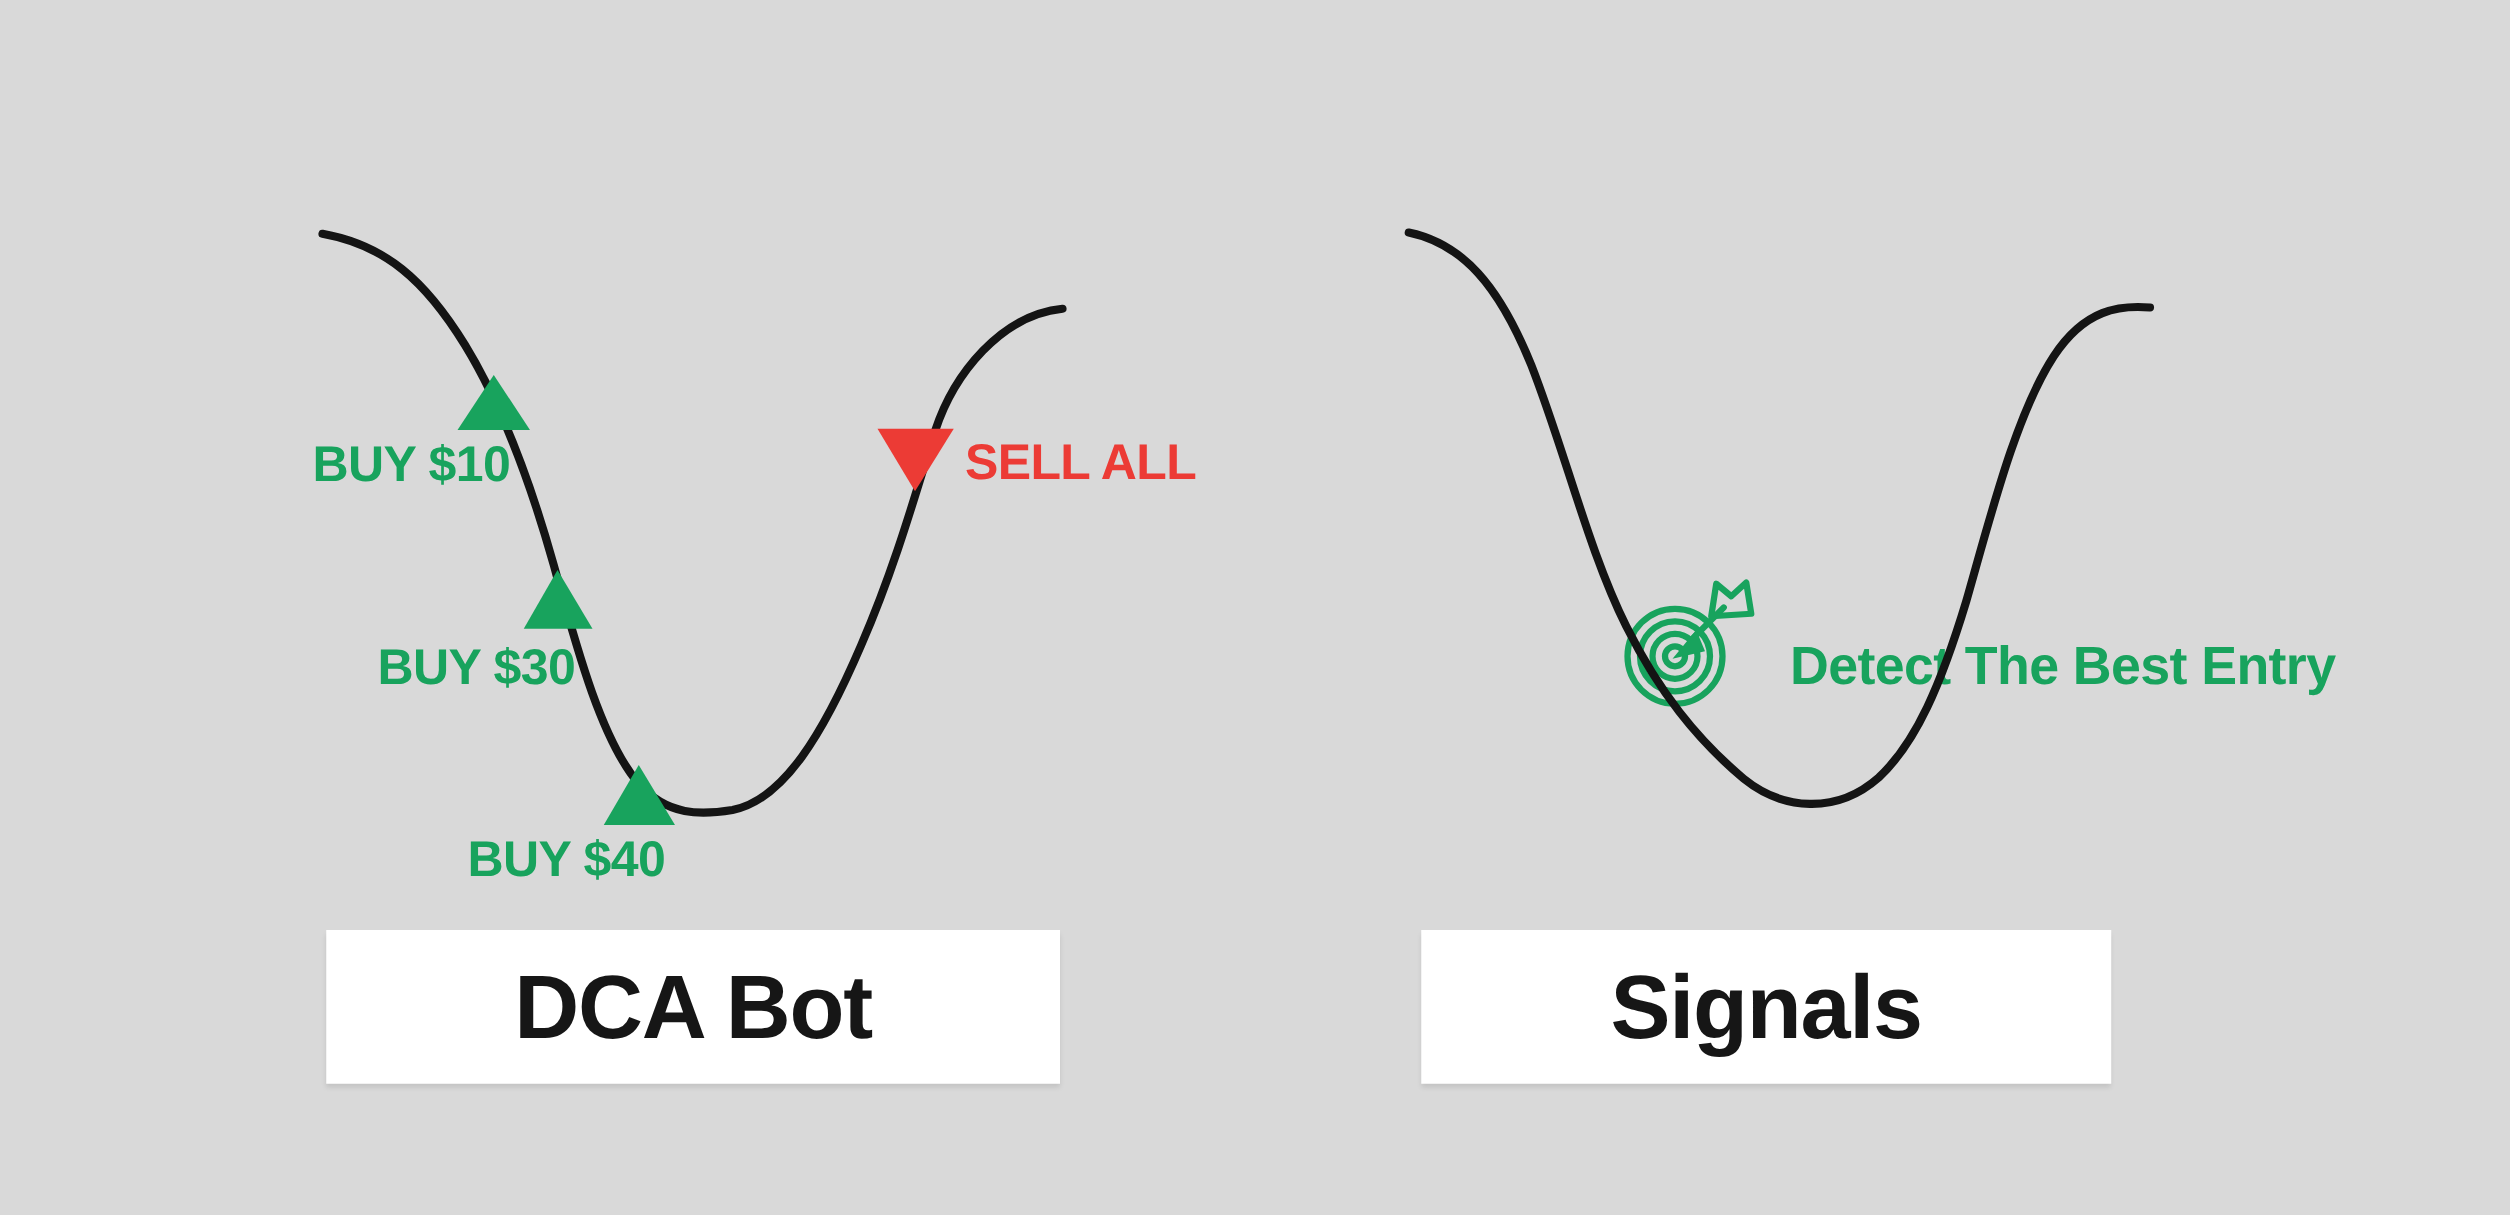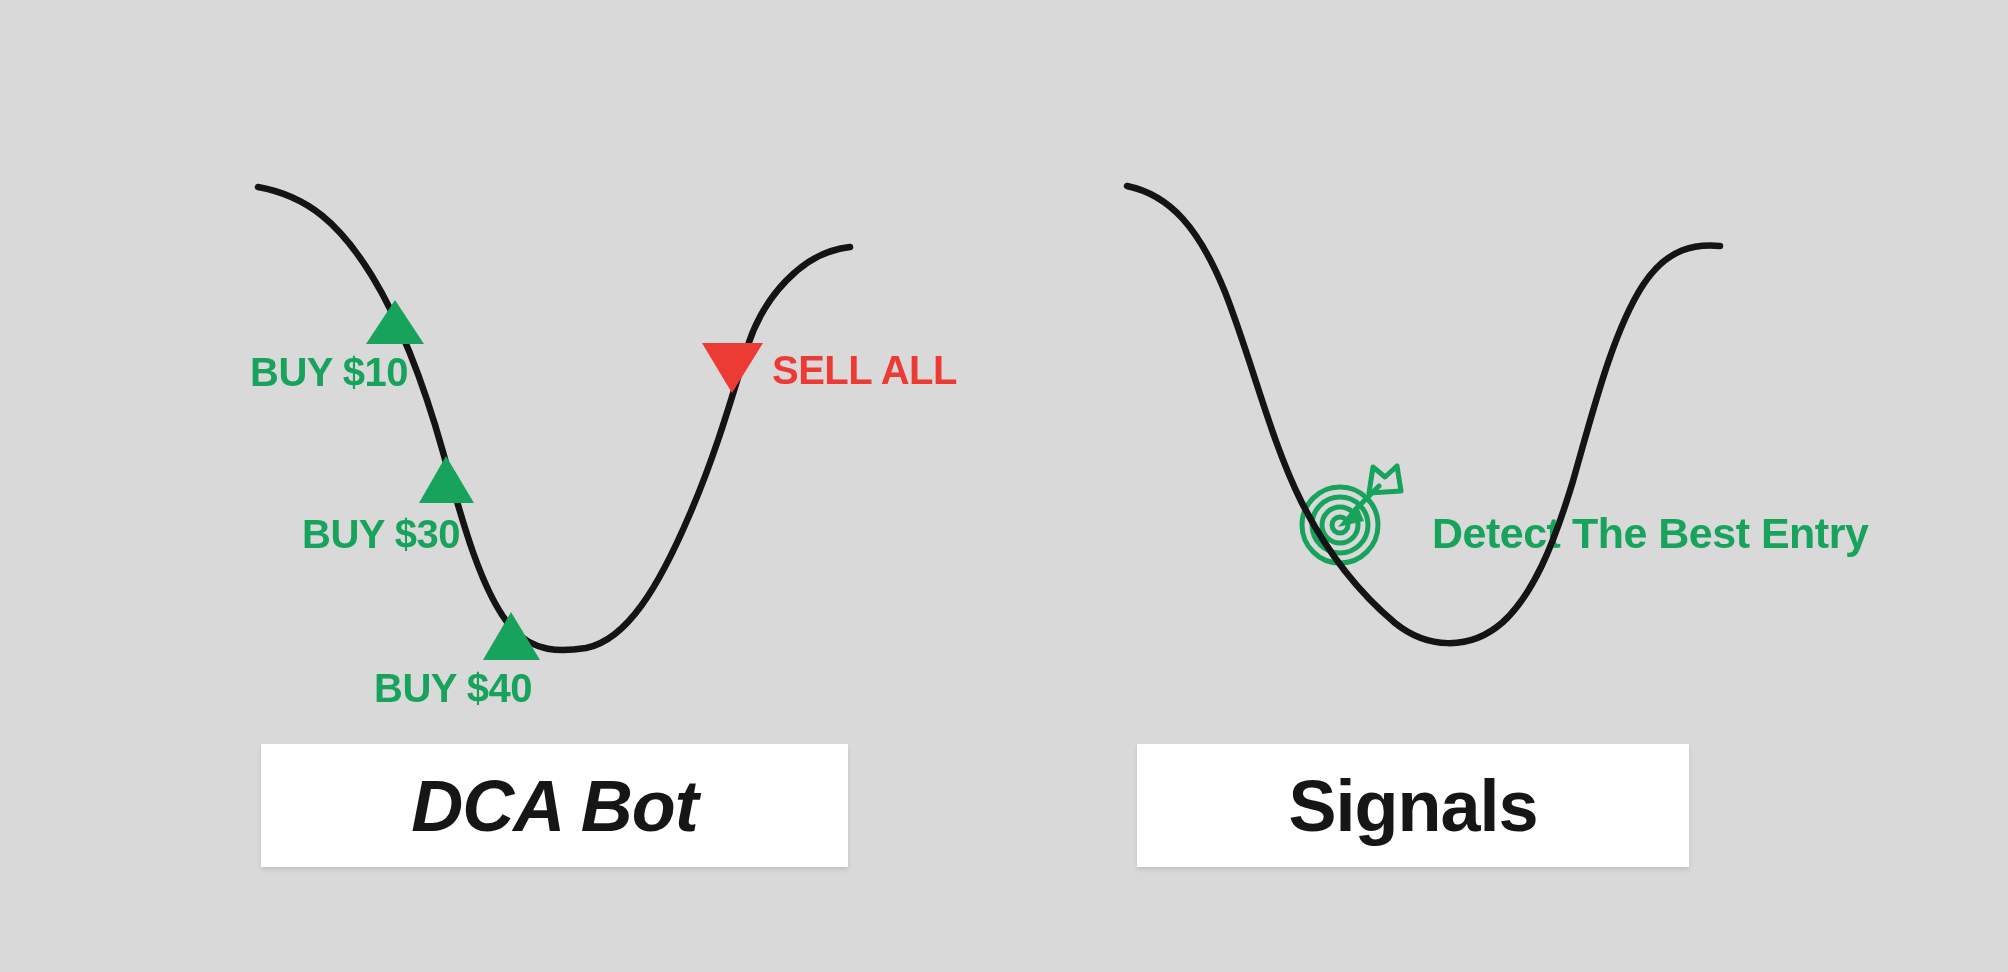--- a/index.html
+++ b/index.html
@@ -36,21 +36,21 @@
   .lbl-sell {left:772px;top:350px;}
   .label-box{
     position:absolute;top:744px;height:123px;z-index:2;
     background:var(--box-bg);
     display:flex;align-items:center;justify-content:center;
     box-shadow:0 3px 4px rgba(0,0,0,0.10);
   }
   .label-box .box-text{
     color:var(--box-text);font-weight:bold;font-size:72px;letter-spacing:-1px;
   }
-  .box-dca{left:261px;width:587px;font-style:italic;}
+  .box-dca{left:261px;width:587px;}
   .box-signals{left:1137px;width:552px;}
   
   .curve{fill:none;stroke:var(--curve);stroke-width:6.5;stroke-linecap:round;}
   .tri-buy{fill:var(--green);}
   .tri-sell{fill:var(--red);}
   .tgt-ring{fill:none;stroke:var(--green);stroke-width:5;}
   .tgt-line{stroke:var(--green);stroke-width:5;stroke-linecap:round;}
   .tgt-flight{fill:none;stroke:var(--green);stroke-width:5;stroke-linejoin:round;}
   .tgt-head{fill:var(--green);}
 </style>

